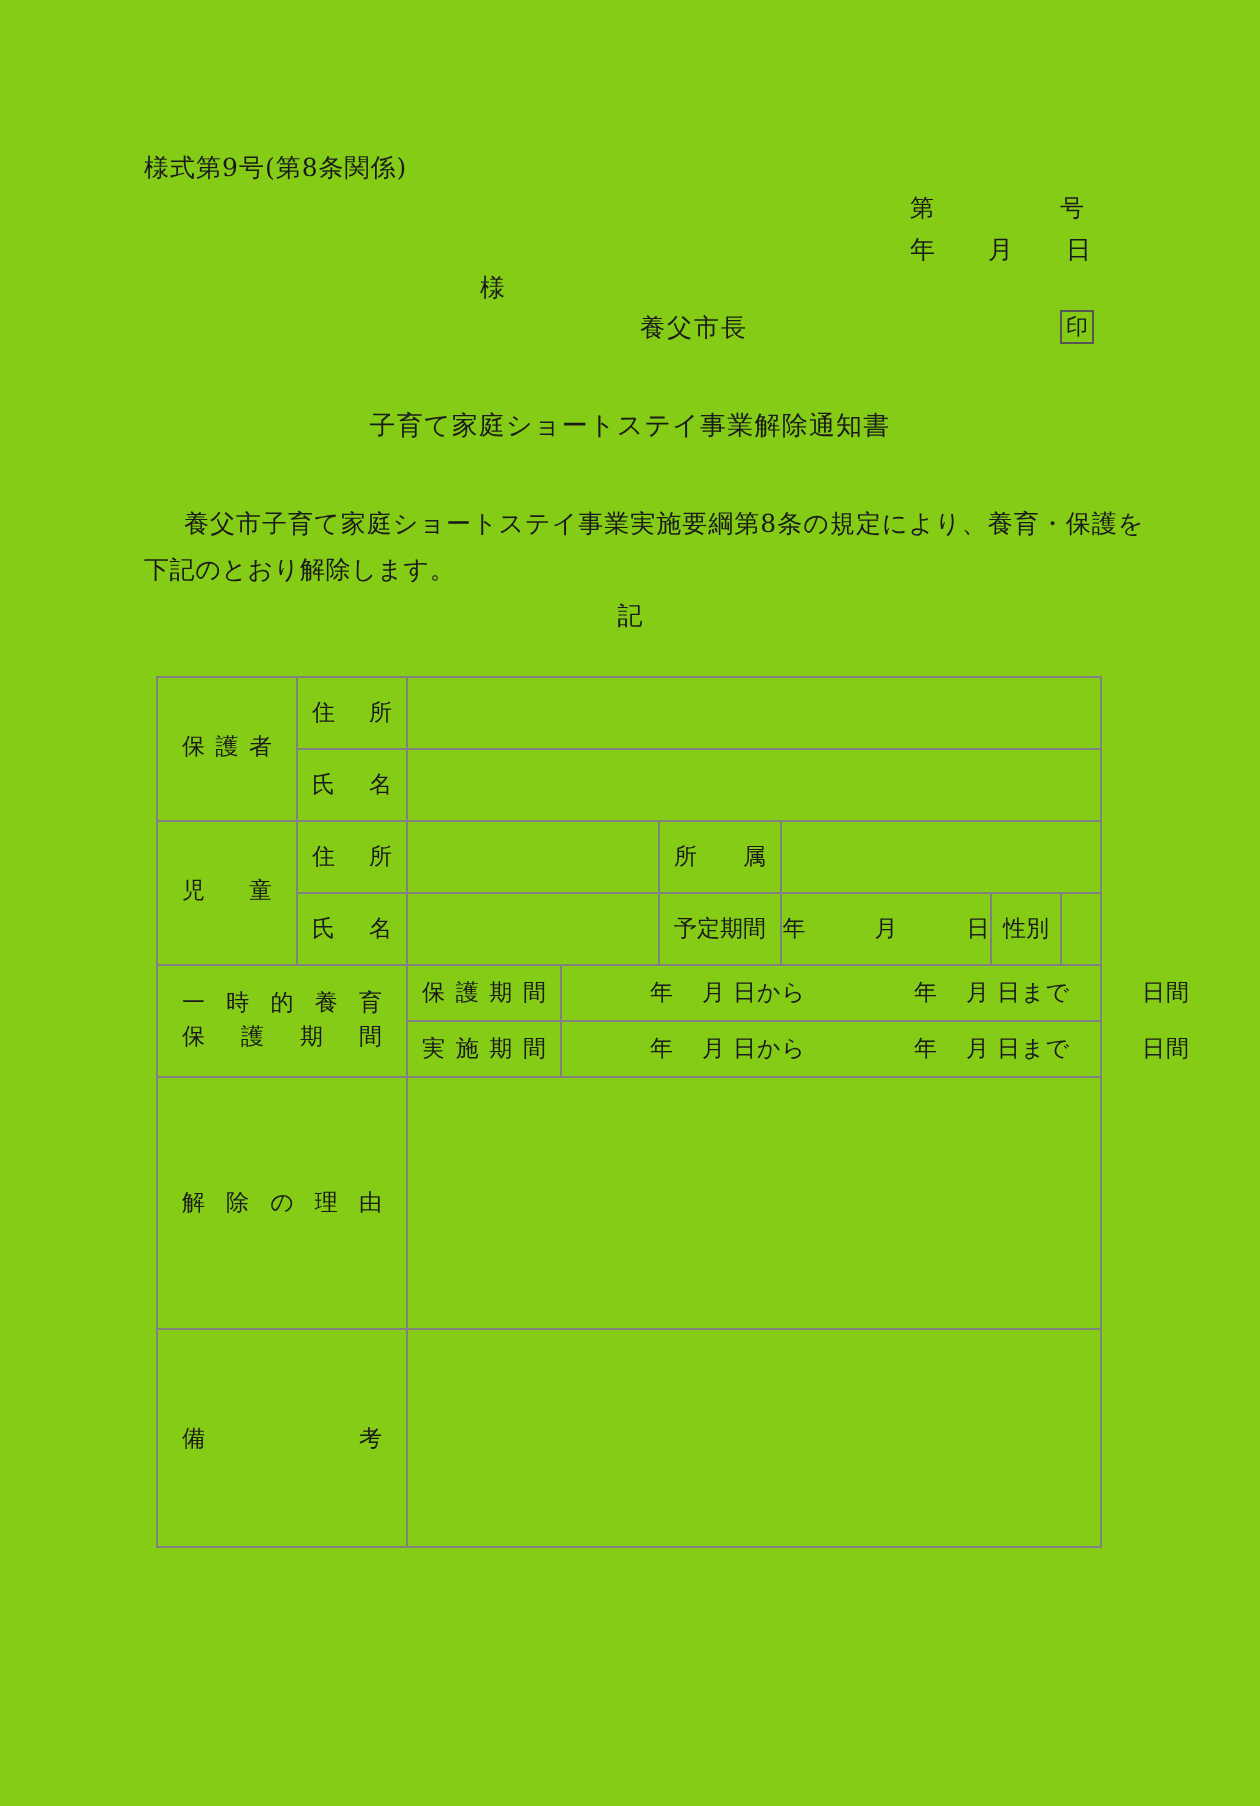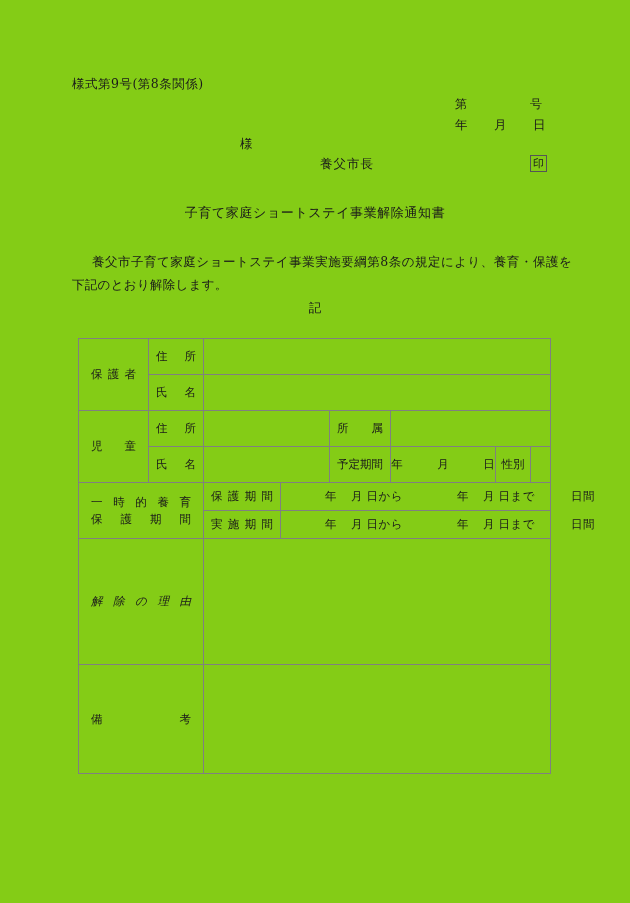--- a/index.html
+++ b/index.html
@@ -123,21 +123,21 @@
     display: block;
     text-align: justify;
     text-align-last: justify;
     padding: 0 7px;
     line-height: 17px;
   }
   .plain { display: block; line-height: 17px; }
 
   .h-sub { height: 35px; margin-top: 40px; }
   .h-period { height: 27px; }
-  .h-reason { height: 125px; font-style: italic; }
+  .h-reason { height: 125px; }
   .h-remark { height: 108px; margin-top: 28px; }
 
   .date-line {
     display: block;
     text-align: right;
     padding-left: 24px;
     letter-spacing: .5px;
     white-space: nowrap;
   }
   .date-line .g { display: inline-block; width: 26px; }

